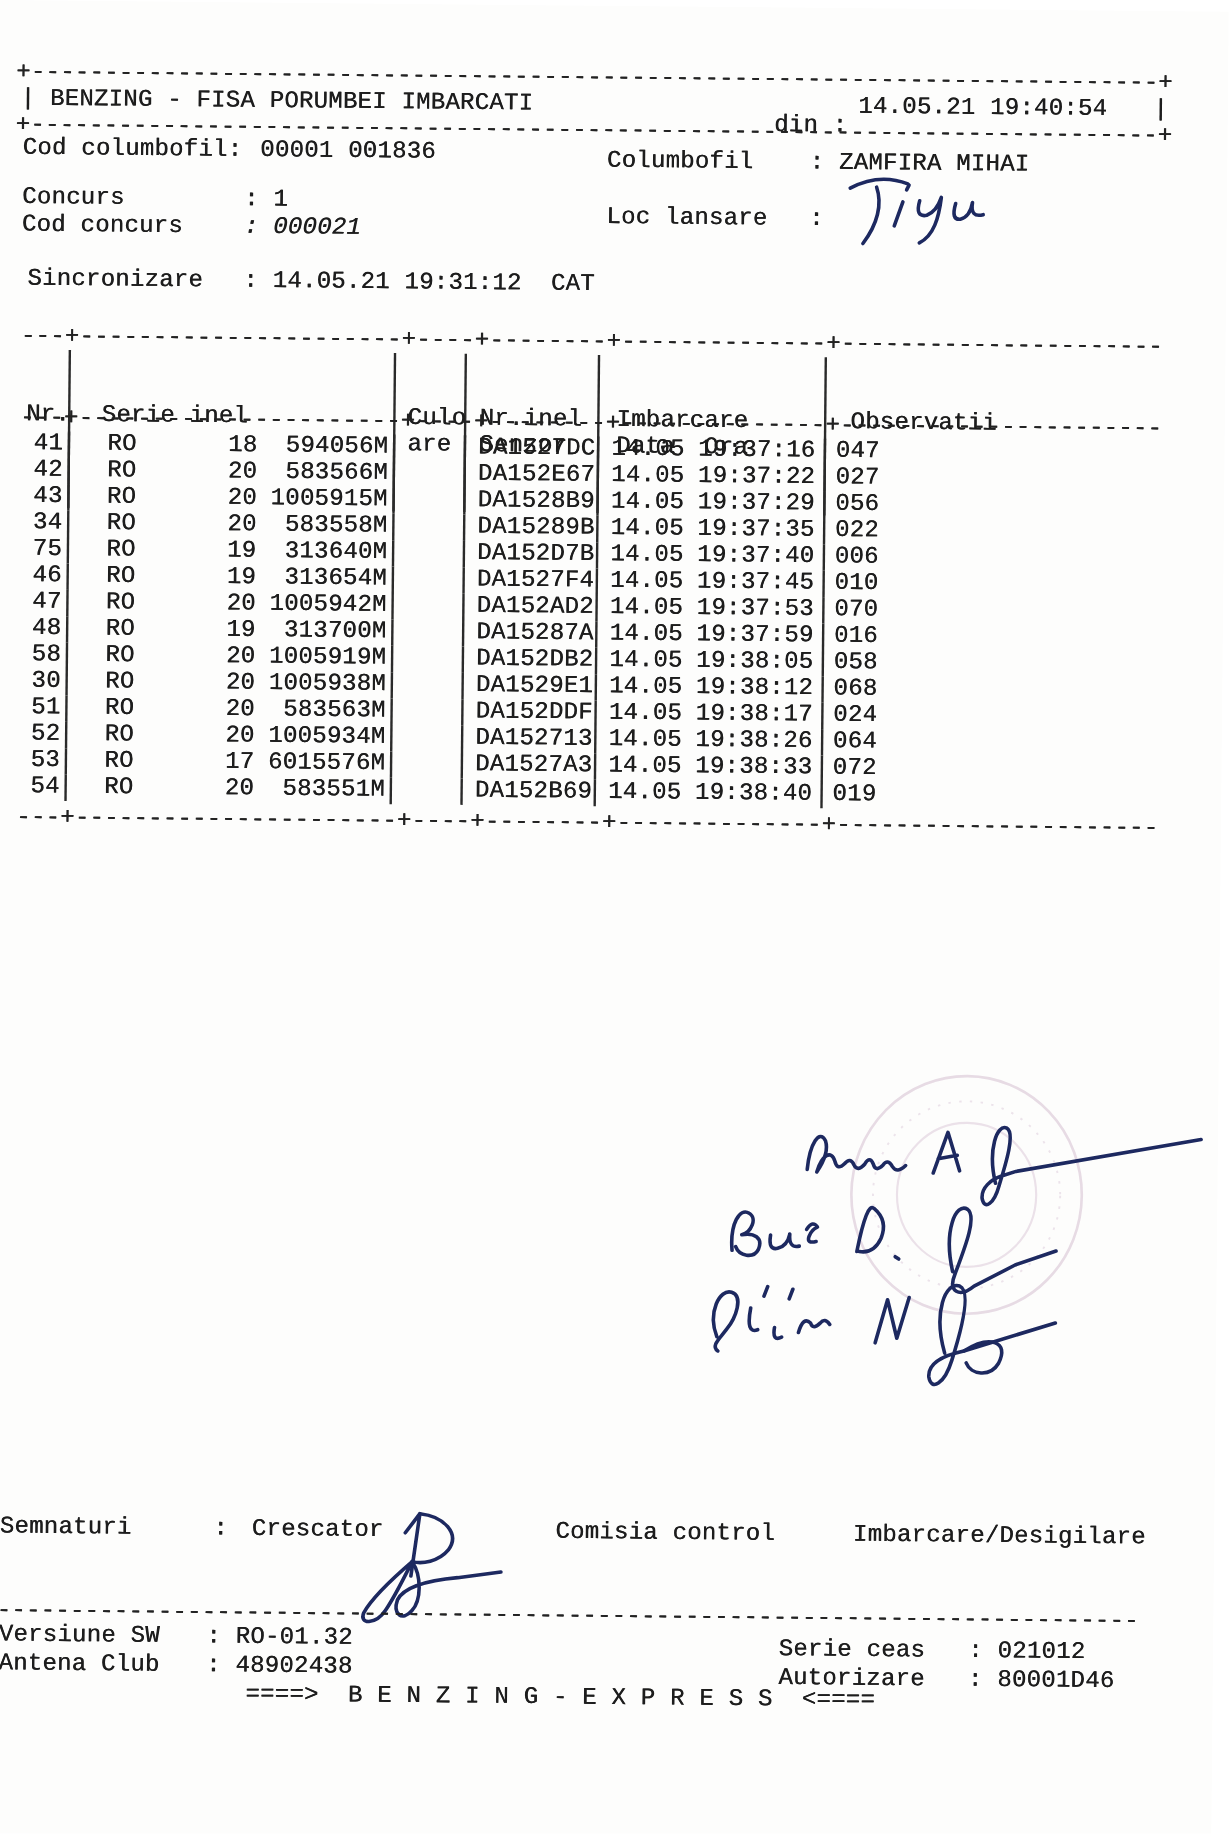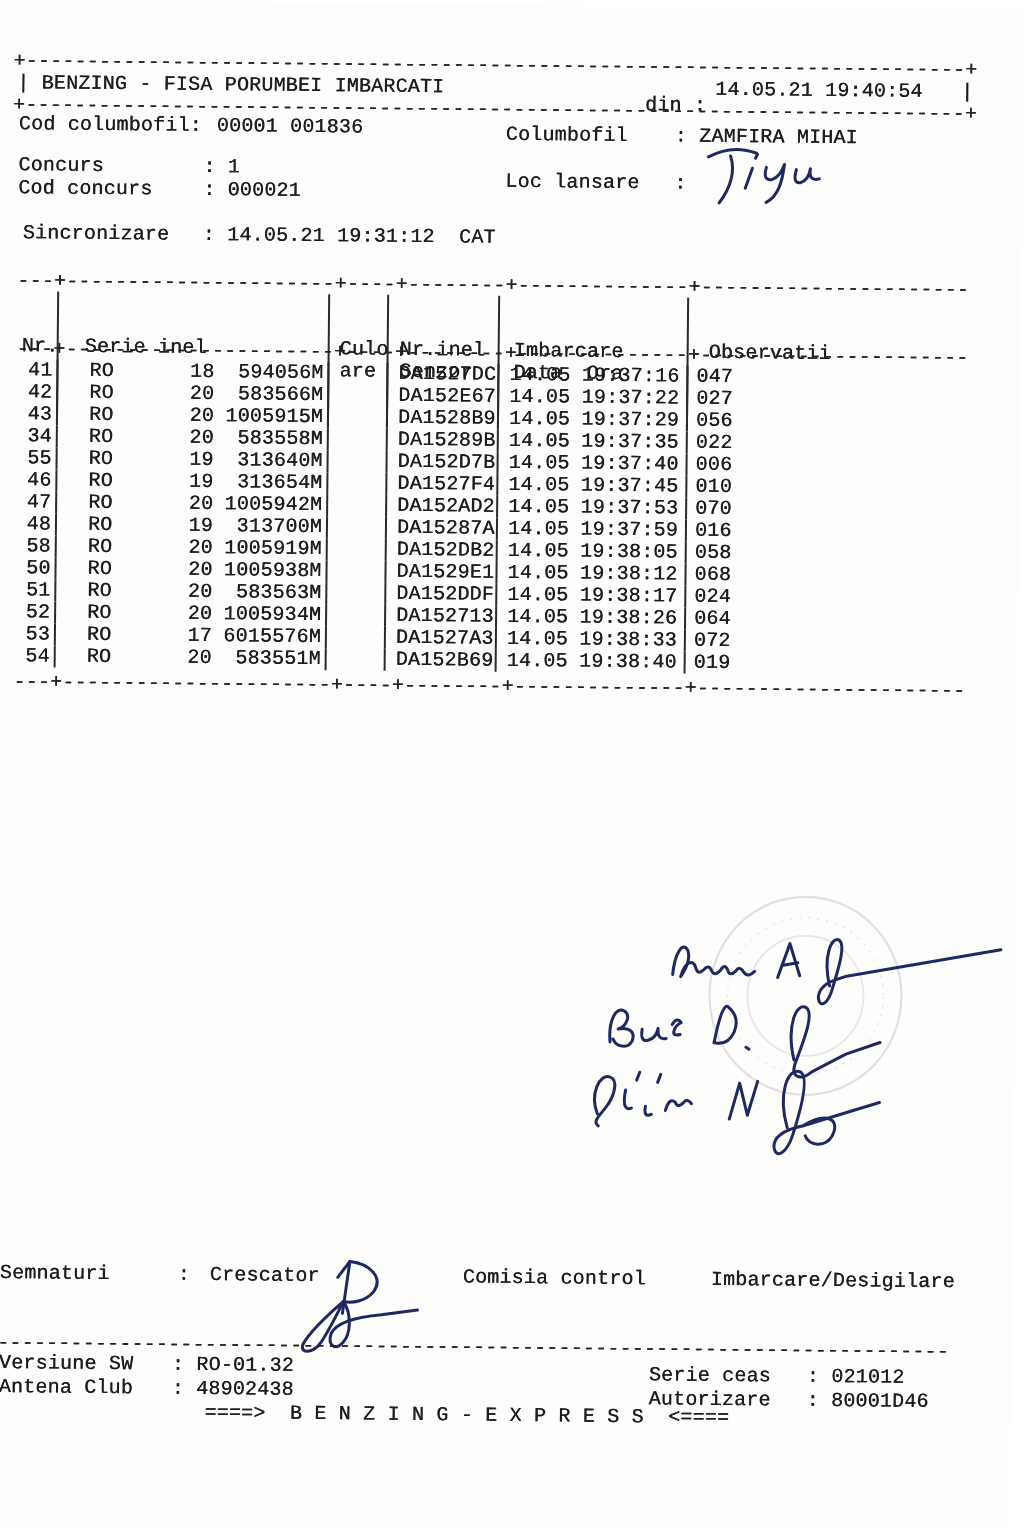--- a/index.html
+++ b/index.html
@@ -58,21 +58,21 @@
   <div class="t" style="left:20px;top:113px;">Cod columbofil:</div>
   <div class="t" style="left:218px;top:113px;">00001 001836</div>
   <div class="t" style="left:507px;top:119px;">Columbofil</div>
   <div class="t" style="left:676px;top:119px;">: ZAMFIRA MIHAI</div>
 
   <div class="t" style="left:20px;top:154px;">Concurs</div>
   <div class="t" style="left:205px;top:154px;">: 1</div>
   <div class="t" style="left:507px;top:166px;">Loc lansare</div>
   <div class="t" style="left:676px;top:166px;">:</div>
   <div class="t" style="left:20px;top:177px;">Cod concurs</div>
-  <div class="t" style="left:205px;top:177px;">: 000021</div>
+  <div class="t" style="left:205px;top:177px;font-style:italic;">: 000021</div>
 
   <svg class="ink" style="left:700px;top:132px;" width="140" height="72" viewBox="0 0 140 72" aria-label="Tiyu">
     <path d="M10,18 Q34,5 58,14"></path>
     <path d="M32,17 C37,31 33,48 21,64"></path>
     <path d="M54,29 L47,49"></path>
     <path d="M57,19 l2,-4"></path>
     <path d="M68,28 Q64,42 74,40 Q82,37 86,25 C84,42 80,57 68,63"></path>
     <path d="M98,30 Q94,44 102,43 Q110,41 112,29 Q110,42 121,39"></path>
   </svg>
 
@@ -131,21 +131,21 @@
       </div>
       <div class="trow">
         <div class="cell c-nr">34</div>
         <div class="cell c-serie"><span class="s-co">RO</span><span class="s-yr">20</span><span class="s-ring">583558M</span></div>
         <div class="cell c-culo"></div>
         <div class="cell c-senzor">DA15289B</div>
         <div class="cell c-imb"><span>14.05</span><span>19:37:35</span></div>
         <div class="cell c-obs">022</div>
       </div>
       <div class="trow">
-        <div class="cell c-nr">55</div>
+        <div class="cell c-nr">75</div>
         <div class="cell c-serie"><span class="s-co">RO</span><span class="s-yr">19</span><span class="s-ring">313640M</span></div>
         <div class="cell c-culo"></div>
         <div class="cell c-senzor">DA152D7B</div>
         <div class="cell c-imb"><span>14.05</span><span>19:37:40</span></div>
         <div class="cell c-obs">006</div>
       </div>
       <div class="trow">
         <div class="cell c-nr">46</div>
         <div class="cell c-serie"><span class="s-co">RO</span><span class="s-yr">19</span><span class="s-ring">313654M</span></div>
         <div class="cell c-culo"></div>
@@ -171,21 +171,21 @@
       </div>
       <div class="trow">
         <div class="cell c-nr">58</div>
         <div class="cell c-serie"><span class="s-co">RO</span><span class="s-yr">20</span><span class="s-ring">1005919M</span></div>
         <div class="cell c-culo"></div>
         <div class="cell c-senzor">DA152DB2</div>
         <div class="cell c-imb"><span>14.05</span><span>19:38:05</span></div>
         <div class="cell c-obs">058</div>
       </div>
       <div class="trow">
-        <div class="cell c-nr">50</div>
+        <div class="cell c-nr">30</div>
         <div class="cell c-serie"><span class="s-co">RO</span><span class="s-yr">20</span><span class="s-ring">1005938M</span></div>
         <div class="cell c-culo"></div>
         <div class="cell c-senzor">DA1529E1</div>
         <div class="cell c-imb"><span>14.05</span><span>19:38:12</span></div>
         <div class="cell c-obs">068</div>
       </div>
       <div class="trow">
         <div class="cell c-nr">51</div>
         <div class="cell c-serie"><span class="s-co">RO</span><span class="s-yr">20</span><span class="s-ring">583563M</span></div>
         <div class="cell c-culo"></div>

